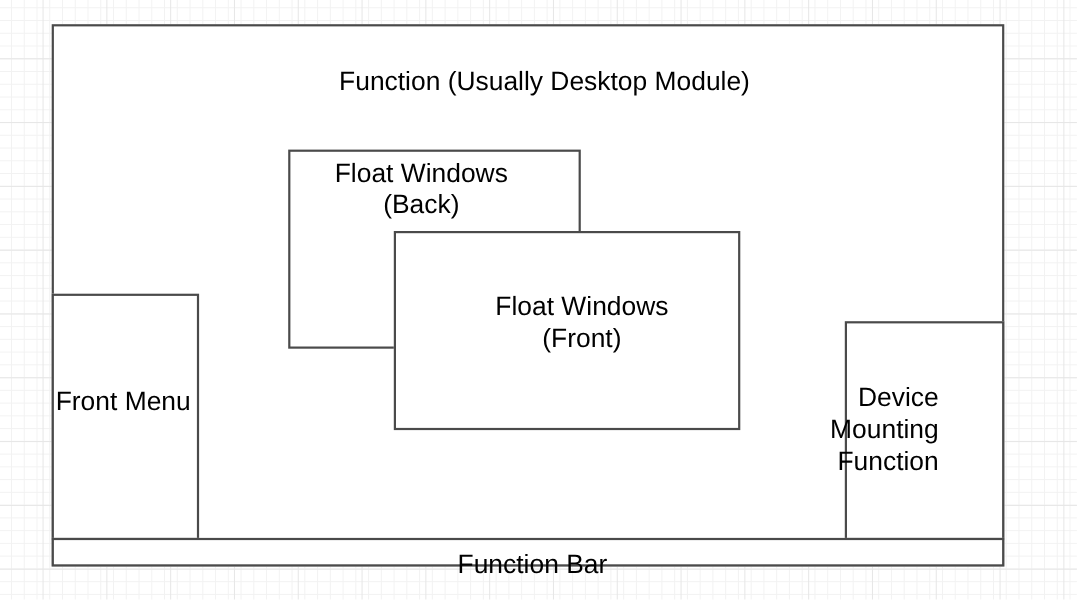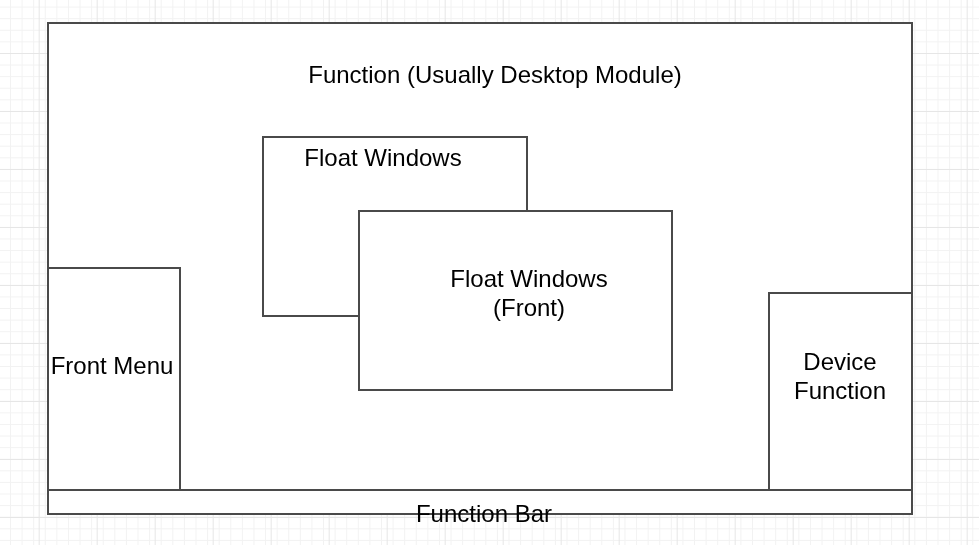--- a/index.html
+++ b/index.html
@@ -47,48 +47,50 @@
   .box-float-back  { left: 262px; top: 136px; width: 266px; height: 181px; }
   .box-float-front { left: 358px; top: 210px; width: 315px; height: 181px; }
   .box-list-menu   { left: 47px;  top: 267px; width: 134px; height: 224px; }
   .box-device      { left: 768px; top: 292px; width: 145px; height: 199px; }
   .box-function    { left: 47px;  top: 489px; width: 866px; height: 26px; }
   
   .lbl-interface { left: 495px; top: 60px; }
   .lbl-back      { left: 383px; top: 143px; }
   .lbl-front     { left: 529px; top: 264px; }
   .lbl-list      { left: 112px; top: 351px; }
-  .lbl-device    { left: 840px; top: 347px; }
+  .lbl-device    { left: 804px; top: 347px; text-align: right; }
   .lbl-function  { left: 484px; top: 488px; margin-top: 11px; }
 </style>
 </head>
 <body style="--stroke: #4a4a4a; --shape-fill: #ffffff; --grid-minor: #f2f2f2; --grid-major: #e6e6e6; --text: #000000;">
 
 <div class="canvas">
 
   <div class="shape box-interface"></div>
   <div class="shape box-float-back"></div>
   <div class="shape box-float-front"></div>
   <div class="shape box-list-menu"></div>
   <div class="shape box-device"></div>
   <div class="shape box-function"></div>
 
   <div class="lbl lbl-interface">Function (Usually Desktop Module)</div>
 
   <div class="lbl lbl-back">
     <div>Float Windows</div>
+    <div>(Back)</div>
   </div>
 
   <div class="lbl lbl-front">
     <div>Float Windows</div>
     <div>(Front)</div>
   </div>
 
   <div class="lbl lbl-list">Front Menu</div>
 
   <div class="lbl lbl-device">
     <div>Device</div>
+    <div>Mounting</div>
     <div>Function</div>
   </div>
 
   <div class="lbl lbl-function">Function Bar</div>
 
 </div>
 
 </body></html>

